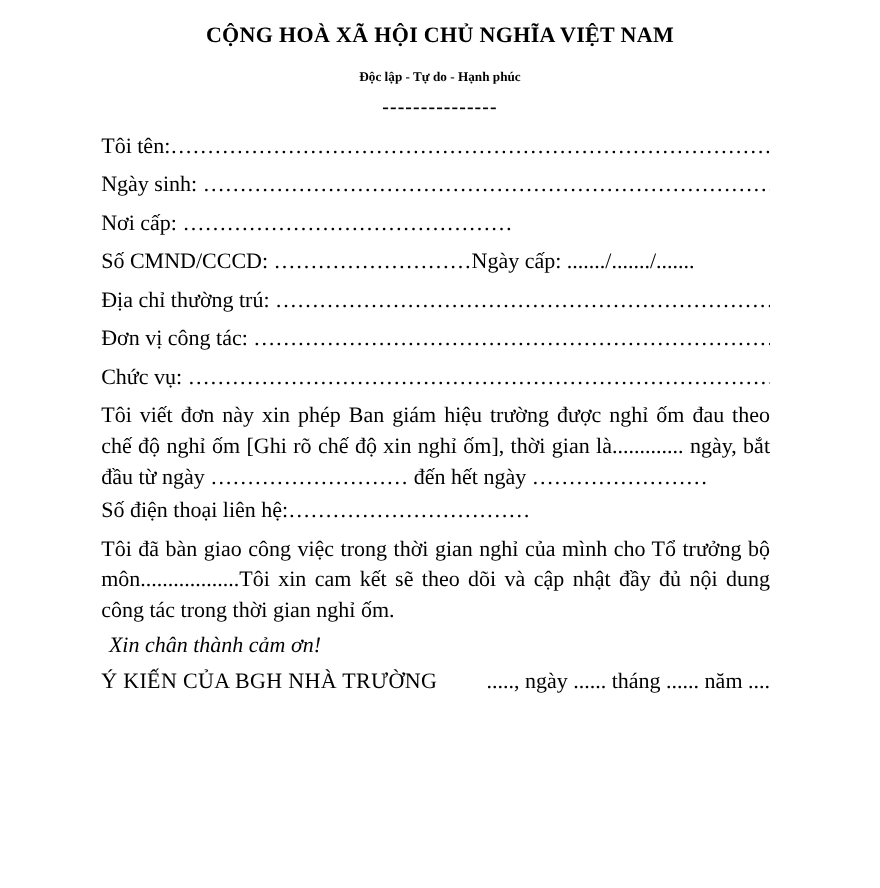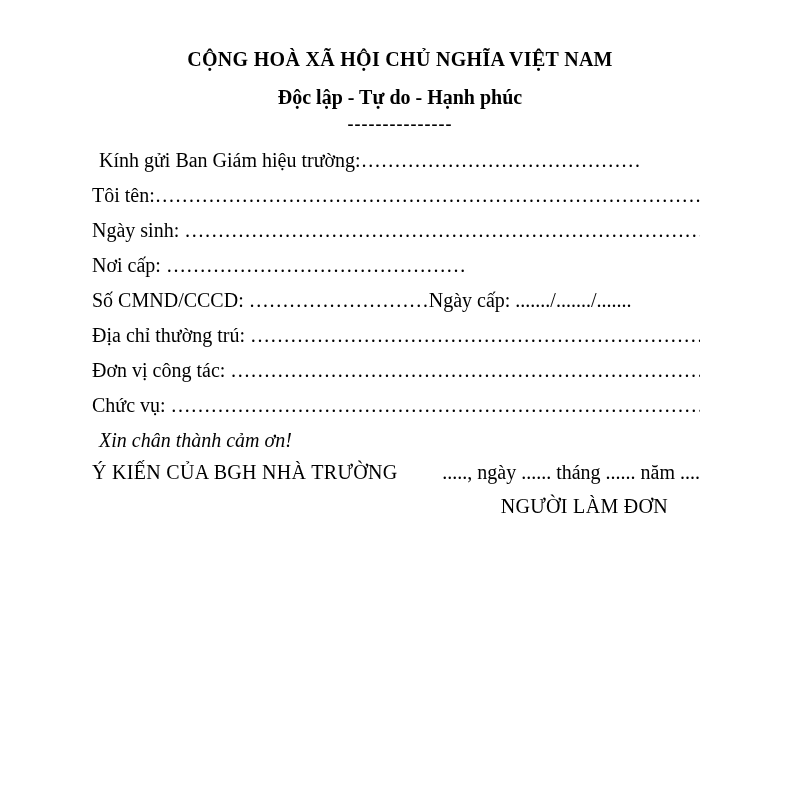--- a/index.html
+++ b/index.html
@@ -5,25 +5,24 @@
   html, body { margin: 0; padding: 0; }
   .page {
     position: relative;
     width: 800px;
     height: 675px;
     background: var(--paper, #ffffff);
     color: var(--ink, #000000);
     font-family: "Liberation Serif", "DejaVu Serif", serif;
     font-size: 20px;
     overflow: hidden;
-    margin-top: 27px;
   }
   .header { padding-top: 20px; text-align: center; font-weight: bold; }
   .national-title { font-size: 20px; line-height: 24px; letter-spacing: 0.3px; }
-  .motto { margin-top: 15px; font-size: 20px; line-height: 22px; }
+  .motto { margin-top: 15px; font-size: 12px; line-height: 22px; }
   .separator { margin-top: 8px; font-size: 18px; line-height: 16px; letter-spacing: 1px; }
   .form-title { margin-top: 16px; font-size: 20px; line-height: 24px; letter-spacing: 0.3px; }
   .content { margin: 14px 100px 0 92px; }
   .form-line {
     line-height: 28px;
     margin-bottom: 7px;
     white-space: nowrap;
     overflow: hidden;
   }
   .indent { padding-left: 7px; }
@@ -46,38 +45,37 @@
 
 <div class="page">
 
   <div class="header">
     <div class="national-title">CỘNG HOÀ XÃ HỘI CHỦ NGHĨA VIỆT NAM</div>
     <div class="motto">Độc lập - Tự do - Hạnh phúc</div>
     <div class="separator">---------------</div>
   </div>
 
   <div class="content">
-    <div class="form-line indent">Kính gửi Ban Giám hiệu trường:……………………………………</div>
     <div class="form-line">Tôi tên:…………………………………………………………………………</div>
     <div class="form-line">Ngày sinh: ………………………………………………………………………</div>
     <div class="form-line">Nơi cấp: ………………………………………</div>
     <div class="form-line">Số CMND/CCCD: ………………………Ngày cấp: ......./......./.......</div>
     <div class="form-line">Địa chỉ thường trú: …………………………………………………………………</div>
     <div class="form-line">Đơn vị công tác: ……………………………………………………………………</div>
     <div class="form-line">Chức vụ: ……………………………………………………………………………</div>
 
+    <p class="para">Tôi viết đơn này xin phép Ban giám hiệu trường được nghỉ ốm đau theo chế độ nghỉ ốm [Ghi rõ chế độ xin nghỉ ốm], thời gian là............. ngày, bắt đầu từ ngày ……………………… đến hết ngày ……………………</p>
 
+    <div class="form-line mt2">Số điện thoại liên hệ:……………………………</div>
 
+    <p class="para">Tôi đã bàn giao công việc trong thời gian nghỉ của mình cho Tổ trưởng bộ môn..................Tôi xin cam kết sẽ theo dõi và cập nhật đầy đủ nội dung công tác trong thời gian nghỉ ốm.</p>
 
 
     <div class="thanks">Xin chân thành cảm ơn!</div>
 
     <div class="footer-row">
       <div class="board-opinion">Ý KIẾN CỦA BGH NHÀ TRƯỜNG</div>
       <div class="date-line">....., ngày ...... tháng ...... năm ....</div>
     </div>
 
-    <div class="signer-row">
-      <span class="signer">NGƯỜI LÀM ĐƠN</span>
-    </div>
   </div>
 
 </div>
 
 </body></html>

